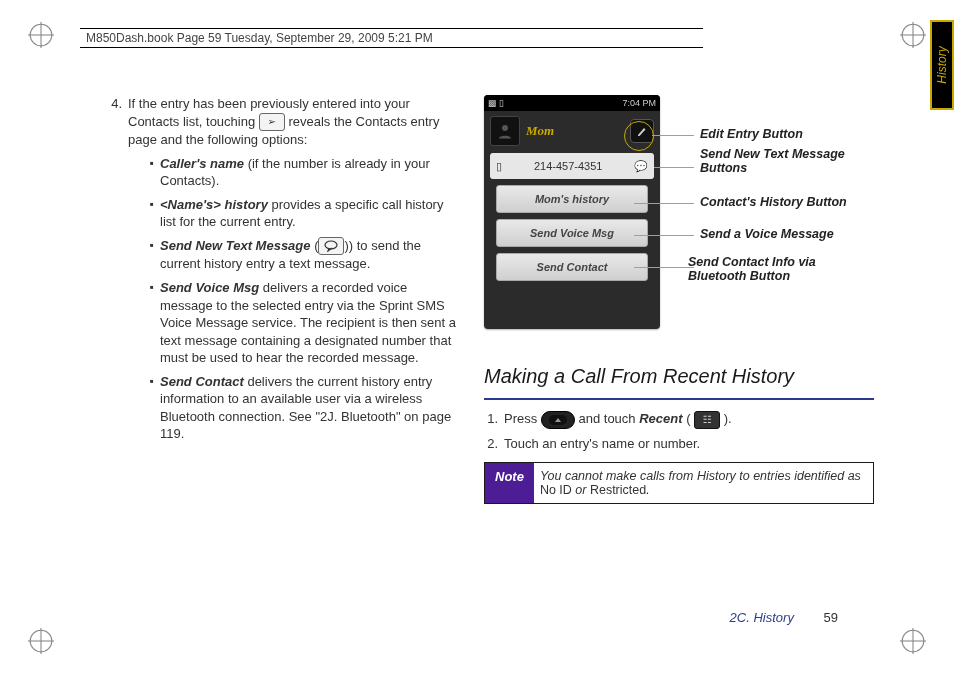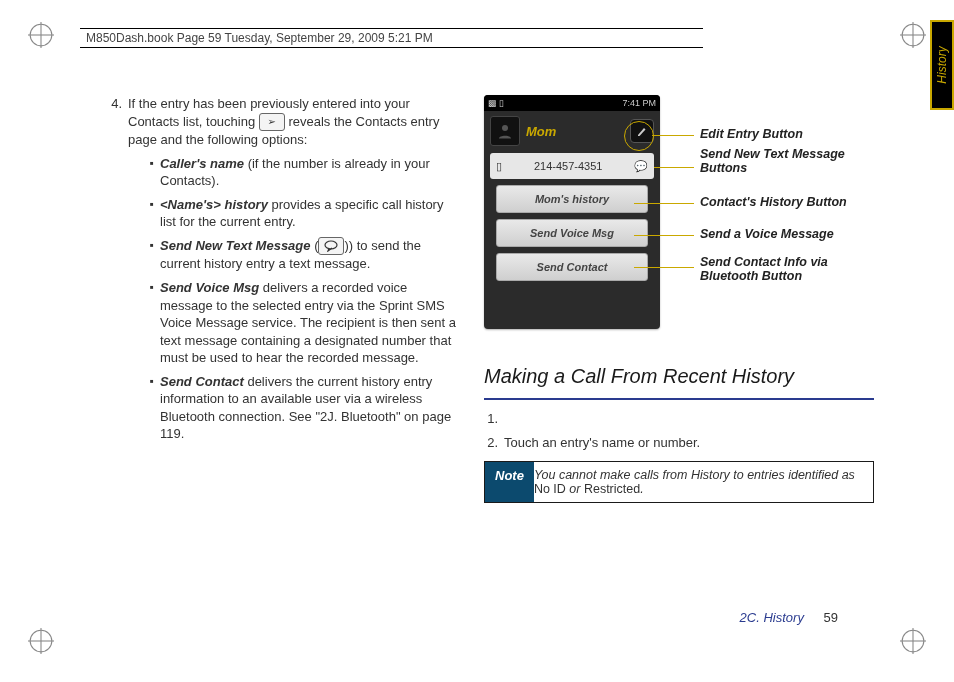--- a/index.html
+++ b/index.html
@@ -59,46 +59,46 @@
     font-size: 10px;
   }
   .inline-icon.wide { width: 32px; }
 
   .section-title {
     font-style: italic; font-size: 20px; color: #1a1a1a;
     border-bottom: 2px solid #2a3b8f; padding-bottom: 10px; margin: 20px 0 10px 0;
   }
 
   .note-box { display: flex; border: 1px solid #1a1a1a; margin-top: 10px; }
-  .note-label { background: #0c4a6e; color: #fff; font-style: italic; font-weight: bold; padding: 6px 10px; }
-  .note-body { padding: 6px 0; font-style: italic; font-size: 12.5px; }
+  .note-label { background: #4c1d95; color: #fff; font-style: italic; font-weight: bold; padding: 6px 10px; }
+  .note-body { padding: 6px 6px; font-style: italic; font-size: 12.5px; }
   .note-body .upright { font-style: normal; }
 
   .footer { position: absolute; bottom: 10px; right: 40px; font-style: italic; color: #2a3b8f; }
-  .footer .pnum { font-style: normal; color: #333; margin-left: 16px; }
+  .footer .pnum { font-style: normal; color: #333; margin-left: 26px; }
 
   .side-tab {
     position: absolute; top: 20px; right: -0px;
     width: 20px; height: 86px;
     background: #000; border: 2px solid #c9a800;
     color: #c9a800; font-style: italic; font-size: 12px;
     display: flex; align-items: center; justify-content: center;
   }
   .side-tab span { transform: rotate(-90deg); }
 
   
   .phone-wrap { position: relative; height: 250px; }
   .phone {
     position: absolute; left: 0; top: 0;
     width: 176px; height: 234px; background: #2b2b2b; border-radius: 4px;
     box-shadow: 0 1px 2px rgba(0,0,0,.3);
     overflow: hidden;
   }
   .statusbar { height: 16px; background: #000; color: #ccc; font-size: 9px; display: flex; justify-content: space-between; padding: 0 4px; align-items: center; }
-  .titlebar { height: 40px; display: flex; align-items: center; gap: 6px; padding: 0 6px; }
+  .titlebar { height: 40px; display: flex; align-items: center; gap: 6px; padding: 0 6px; font-family: Liberation Serif, serif; }
   .avatar { width: 28px; height: 28px; background: #111; border: 1px solid #444; border-radius: 3px; display:flex; align-items:center; justify-content:center; }
   .avatar svg { width: 18px; height: 18px; }
   .title-name { color: #c9a800; font-weight: bold; font-style: italic; font-size: 13px; flex: 1; }
   .edit-btn { width: 22px; height: 22px; background: #111; border: 1px solid #555; border-radius: 4px; display:flex; align-items:center; justify-content:center; }
   .phone-num-row { height: 26px; margin: 2px 6px 6px 6px; background: #e7e7e7; border-radius: 3px; display:flex; align-items:center; justify-content:space-between; padding: 0 6px; font-size: 11px; color:#333; }
   .phone-list { padding: 0 12px; }
   .phone-list .pitem { height: 26px; margin: 6px 0; background: linear-gradient(#e9e9e9,#cfcfcf); border: 1px solid #aaa; border-radius: 3px; display:flex; align-items:center; justify-content:center; font-size: 11px; font-style: italic; font-weight: bold; color:#444; }
 
   .callouts { position: absolute; left: 190px; top: 0; font-size: 12.5px; font-style: italic; font-weight: bold; color: #222; }
   .callouts div { position: absolute; white-space: normal; width: 180px; }
@@ -170,21 +170,21 @@
         </li>
       </ol>
     </div>
 
     <div class="col-right">
       <div class="phone-wrap">
 
         <div class="phone">
           <div class="statusbar">
             <span>▩ ▯</span>
-            <span>7:41 PM</span>
+            <span>7:04 PM</span>
           </div>
           <div class="titlebar">
             <span class="avatar">
                 <svg viewBox="0 0 24 24">
                   <circle cx="12" cy="8" r="4" fill="#555"></circle>
                   <path d="M4 22c0-5 16-5 16 0" fill="#555"></path>
                 </svg>
               </span>
             <span class="title-name">Mom</span>
             <span class="edit-btn">
@@ -211,29 +211,43 @@
         <div class="lead" style="left:170px; top:72px; width:40px;"></div>
         <div class="lead" style="left:150px; top:108px; width:60px;"></div>
         <div class="lead" style="left:150px; top:140px; width:60px;"></div>
         <div class="lead" style="left:150px; top:172px; width:60px;"></div>
 
         <div class="callouts">
           <div style="top:32px; left:26px;">Edit Entry Button</div>
           <div style="top:52px; left:26px;">Send New Text Message Buttons</div>
           <div style="top:100px; left:26px;">Contact's History Button</div>
           <div style="top:132px; left:26px;">Send a Voice Message</div>
-          <div style="top:160px; left:26px;">Send Contact Info via Bluetooth Button</div>
+          <div style="top:160px; left:14px;">Send Contact Info via Bluetooth Button</div>
         </div>
       </div>
 
       <div class="section-title">Making a Call From Recent History</div>
 
       <ol class="numlist">
         <li>
           <span class="num">1.</span>
+          <span>
+            <span>Press </span>
+            <span class="inline-icon wide" style="background:#222;border-color:#000;border-radius:10px;">
+                <svg width="18" height="10" viewBox="0 0 18 10">
+                  <rect x="0" y="0" width="18" height="10" rx="5" fill="#111"></rect>
+                  <path d="M6 7 L9 3 L12 7 Z" fill="#999"></path>
+                </svg>
+              </span>
+            <span> and touch </span>
+            <span class="ital">Recent</span>
+            <span> (</span>
+            <span class="inline-icon" style="background:#333;border-color:#111;color:#ccc;">☷</span>
+            <span>).</span>
+          </span>
         </li>
         <li>
           <span class="num">2.</span>
           <span>Touch an entry's name or number.</span>
         </li>
       </ol>
 
       <div class="note-box">
         <div class="note-label">Note</div>
         <div class="note-body">

